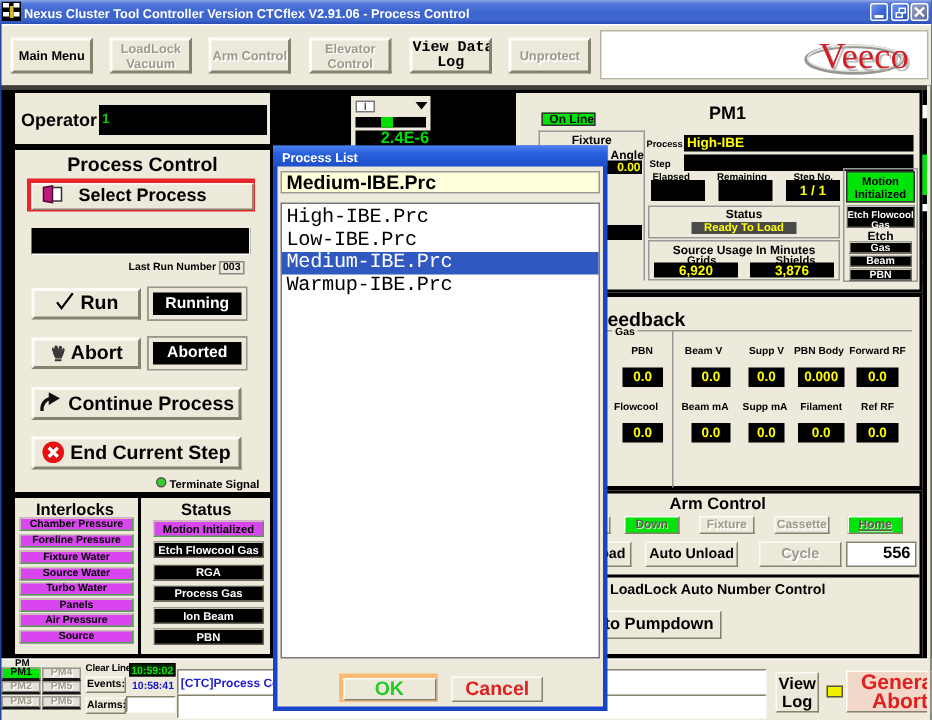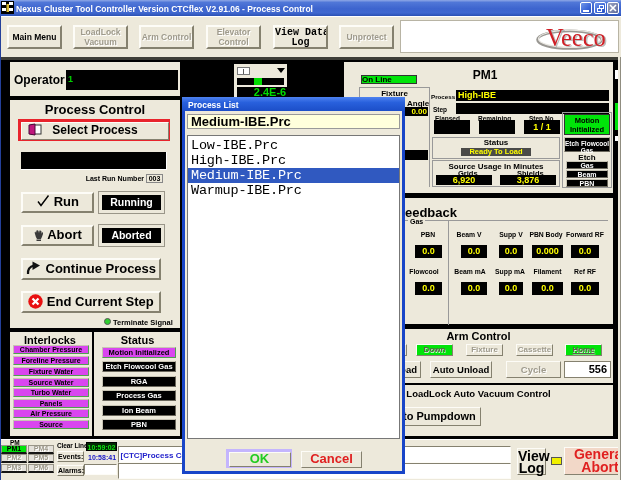--- a/index.html
+++ b/index.html
@@ -152,21 +152,21 @@
 <div class="b" style="left:234px;top:64px;width:53px;height:34px;background:#EDE9DB;">
   <div class="b white" style="left:3px;top:3px;width:13px;height:8px;border:1px solid #777;font-size:7px;line-height:7px;text-align:center;">I</div>
   <div class="b" style="left:43px;top:4px;width:0;height:0;border-left:4px solid transparent;border-right:4px solid transparent;border-top:5px solid #000;"></div>
   <div class="b" style="left:3px;top:14px;width:47px;height:7px;background:#000;">
     <div class="b" style="left:17px;top:0;width:8px;height:7px;background:#00DD00;"></div>
   </div>
   <div class="b" style="left:3px;top:23px;width:66px;height:11px;background:#000;color:#00DD00;font-weight:bold;font-size:11px;text-align:center;line-height:11px;">2.4E-6</div>
 </div>
 
 <div class="b panel" style="left:342px;top:60px;width:273px;height:135px;"></div>
-<div class="b grn" style="left:361px;top:75px;width:56px;height:9px;border:1px solid #333;color:#000;font-weight:bold;font-size:8px;text-align:left;line-height:7px;white-space:nowrap;">On Line</div>
+<div class="b grn" style="left:361px;top:75px;width:36px;height:9px;border:1px solid #333;color:#000;font-weight:bold;font-size:8px;text-align:right;line-height:7px;white-space:nowrap;">On Line</div>
 <div class="b lbl" style="left:430px;top:68px;width:110px;text-align:center;font-size:12px;">PM1</div>
 
 <div class="b" style="left:359px;top:87px;width:71px;height:100px;border:1px solid #999;border-bottom:none;"></div>
 <div class="b lbl" style="left:359px;top:89px;width:71px;text-align:center;font-size:8px;">Fixture</div>
 <div class="b lbl" style="left:407px;top:99px;font-size:8px;">Angle</div>
 <div class="b blk" style="left:398px;top:107px;width:30px;height:9px;font-size:8px;line-height:9px;text-align:right;padding-right:1px;">0.00</div>
 <div class="b blk" style="left:398px;top:150px;width:30px;height:10px;"></div>
 
 <div class="b lbl" style="left:431px;top:93px;font-size:6.2px;">Process</div>
 <div class="b" style="left:456px;top:90px;width:153px;height:11px;background:#000;color:#FFFF00;font-weight:bold;font-size:9px;line-height:11px;padding-left:2px;">High-IBE</div>
@@ -237,21 +237,21 @@
 <div class="b btn1 dis" style="left:516px;top:344px;width:37px;height:12px;font-size:8px;line-height:10px;">Cassette</div>
 <div class="b btn1 grn" style="left:565px;top:344px;width:37px;height:12px;font-size:8px;line-height:10px;color:#5E5A4E;text-shadow:0.5px 0.5px 0 #CFFFCF;text-decoration:underline;">Home</div>
 
 <div class="b btn1" style="left:366px;top:361px;width:55px;height:17px;font-size:9.5px;line-height:15px;">Auto Load</div>
 <div class="b btn1" style="left:430px;top:361px;width:62px;height:17px;font-size:9.5px;line-height:15px;">Auto Unload</div>
 <div class="b btn1 dis" style="left:506px;top:361px;width:55px;height:17px;font-size:9.5px;line-height:15px;">Cycle</div>
 <div class="b white" style="left:564px;top:361px;width:47px;height:17px;border:1px solid #85816F;
   color:#000;font-weight:bold;font-size:11px;text-align:right;line-height:15px;padding-right:3px;">556</div>
 
 <div class="b" style="left:344px;top:383px;width:269px;height:2px;background:#000;"></div>
-<div class="b lbl" style="left:342px;top:388px;width:273px;text-align:center;font-size:9.5px;">LoadLock Auto Vacuum Control</div>
+<div class="b lbl" style="left:342px;top:388px;width:273px;text-align:center;font-size:9.5px;">LoadLock Auto Number Control</div>
 <div class="b btn1" style="left:383px;top:407px;width:98px;height:19px;font-size:11px;line-height:17px;">Auto Pumpdown</div>
 <div class="b btn1" style="left:497px;top:407px;width:99px;height:19px;font-size:11px;line-height:17px;margin-top:36px;">Auto Vent</div>
 
 <div class="b" style="left:0;top:439px;width:621px;height:41px;background:#EDE9DB;border-top:1px solid #fff;"></div>
 <div class="b lbl" style="left:10px;top:439px;font-size:6.5px;">PM</div>
 <div class="b pmb" style="left:1px;top:444.5px;background:#00E409;color:#000;">PM1</div>
 <div class="b pmb dis" style="left:28px;top:444.5px;">PM4</div>
 <div class="b pmb dis" style="left:1px;top:454px;">PM2</div>
 <div class="b pmb dis" style="left:28px;top:454px;">PM5</div>
 <div class="b pmb dis" style="left:1px;top:463.5px;">PM3</div>
@@ -261,21 +261,21 @@
 <div class="b" style="left:86px;top:441.5px;width:31px;height:9.5px;background:#032803;border:1px solid #000;color:#10E010;font-weight:bold;font-size:7px;text-align:center;line-height:9px;white-space:nowrap;">10:59:02</div>
 <div class="b btn1" style="left:57px;top:451px;width:27px;height:11px;font-size:7px;line-height:9px;">Events:</div>
 <div class="b" style="left:88px;top:454px;font-size:7px;font-weight:bold;color:#1616C8;">10:58:41</div>
 <div class="b white sunk" style="left:117.5px;top:446px;width:393px;height:17px;">
   <div class="b" style="left:2px;top:4px;font-size:8px;font-weight:bold;color:#2222CC;white-space:nowrap;">[CTC]Process Co</div>
 </div>
 <div class="b btn1" style="left:57px;top:465px;width:27px;height:11px;font-size:7px;line-height:9px;">Alarms:</div>
 <div class="b white sunk" style="left:84px;top:464px;width:33px;height:11px;"></div>
 <div class="b white sunk" style="left:117.5px;top:463px;width:393px;height:16px;"></div>
 
-<div class="b btn1" style="left:517px;top:448px;width:29px;height:27px;font-size:14px;line-height:12px;padding-top:1px;">View<br>Log</div>
+<div class="b btn1" style="left:517px;top:448px;width:29px;height:27px;font-size:11px;line-height:12px;padding-top:1px;">View<br>Log</div>
 <div class="b" style="left:551px;top:457px;width:11px;height:8px;background:#F0F000;border:1px solid #555;"></div>
 <div class="b btn1" style="left:564px;top:447px;width:72px;height:28px;font-size:14px;line-height:13px;background:#F2D8C8;color:#E02020;">General<br>Abort</div>
 
 <div class="b" style="left:618px;top:57px;width:3px;height:423px;background:#EDE9DB;"></div>
 <div class="b" style="left:620px;top:57px;width:1px;height:423px;background:#908D80;"></div>
 <div class="b" style="left:614.5px;top:70px;width:3.5px;height:9px;background:#fff;"></div>
 <div class="b" style="left:614.5px;top:79px;width:3.5px;height:24px;background:#000;"></div>
 <div class="b" style="left:614.5px;top:103px;width:3.5px;height:27px;background:#00E409;"></div>
 <div class="b" style="left:614.5px;top:130px;width:3.5px;height:6px;background:#000;"></div>
 <div class="b" style="left:614.5px;top:136px;width:3.5px;height:5px;background:#fff;"></div>
@@ -288,24 +288,24 @@
 <div class="b" style="left:182px;top:97px;width:223px;height:377px;background:#1845C8;">
   <div class="b" style="left:0;top:0;width:223px;height:14px;
     background:linear-gradient(180deg,#4E82F0 0%,#2860DC 40%,#1C4EC8 100%);">
     <div class="b bold" style="left:6px;top:2.5px;font-size:8.5px;color:#fff;">Process List</div>
   </div>
   <div class="b" style="left:3px;top:14px;width:217px;height:360px;background:#EDE9DB;"></div>
   <div class="b" style="left:5px;top:17px;width:213px;height:15px;background:#FFFFDC;border:1px solid #999;
     font-weight:bold;font-size:13px;color:#000;line-height:14px;padding-left:3px;">Medium-IBE.Prc</div>
   <div class="b white" style="left:5px;top:38px;width:213px;height:304px;border:1px solid #777;
     font-family:'Liberation Mono',monospace;font-size:13.5px;font-weight:normal;color:#000;padding-top:2px;letter-spacing:-0.2px;">
+    <div style="height:15px;line-height:15px;padding-left:3px;">High-IBE.Prc</div>
     <div style="height:15px;line-height:15px;padding-left:3px;">Low-IBE.Prc</div>
-    <div style="height:15px;line-height:15px;padding-left:3px;">High-IBE.Prc</div>
     <div style="height:15px;line-height:15px;padding-left:3px;background:#3059C0;color:#fff;">Medium-IBE.Prc</div>
     <div style="height:15px;line-height:15px;padding-left:3px;">Warmup-IBE.Prc</div>
   </div>
-  <div class="b" style="left:43.5px;top:352px;width:66px;height:18.5px;border:3px solid #c4b5fd;">
+  <div class="b" style="left:43.5px;top:352px;width:66px;height:18.5px;border:3px solid #fdba74;">
     <div class="btn1" style="position:absolute;left:0;top:0;width:100%;height:100%;color:#22CC22;font-size:13px;line-height:12px;">OK</div>
   </div>
   <div class="b btn1" style="left:119px;top:353.5px;width:61px;height:17px;color:#E02020;font-size:13px;line-height:14px;">Cancel</div>
 </div>
 
 </div>
 
 </body></html>

